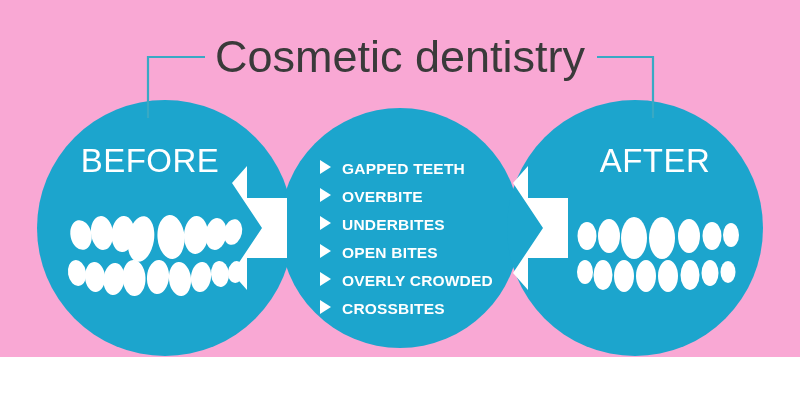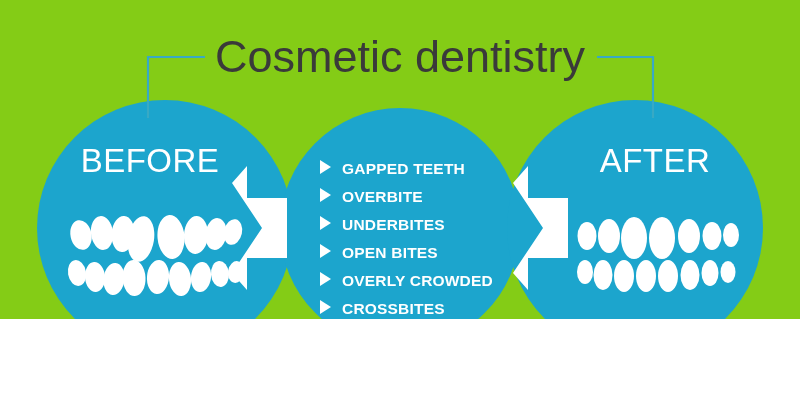--- a/index.html
+++ b/index.html
@@ -6,22 +6,22 @@
     margin: 0;
     padding: 0;
     background: #ffffff;
   }
   body {
     font-family: "Liberation Sans", sans-serif;
   }
   #infographic {
     position: relative;
     width: 800px;
-    height: 319px;
-    background: #84cc16;
+    height: 357px;
+    background: #f9a8d4;
     overflow: hidden;
   }
   #scene {
     position: absolute;
     inset: 0;
     width: 800px;
     height: 400px;
   }
   .ttl {
     font-family: "Liberation Sans", sans-serif;

